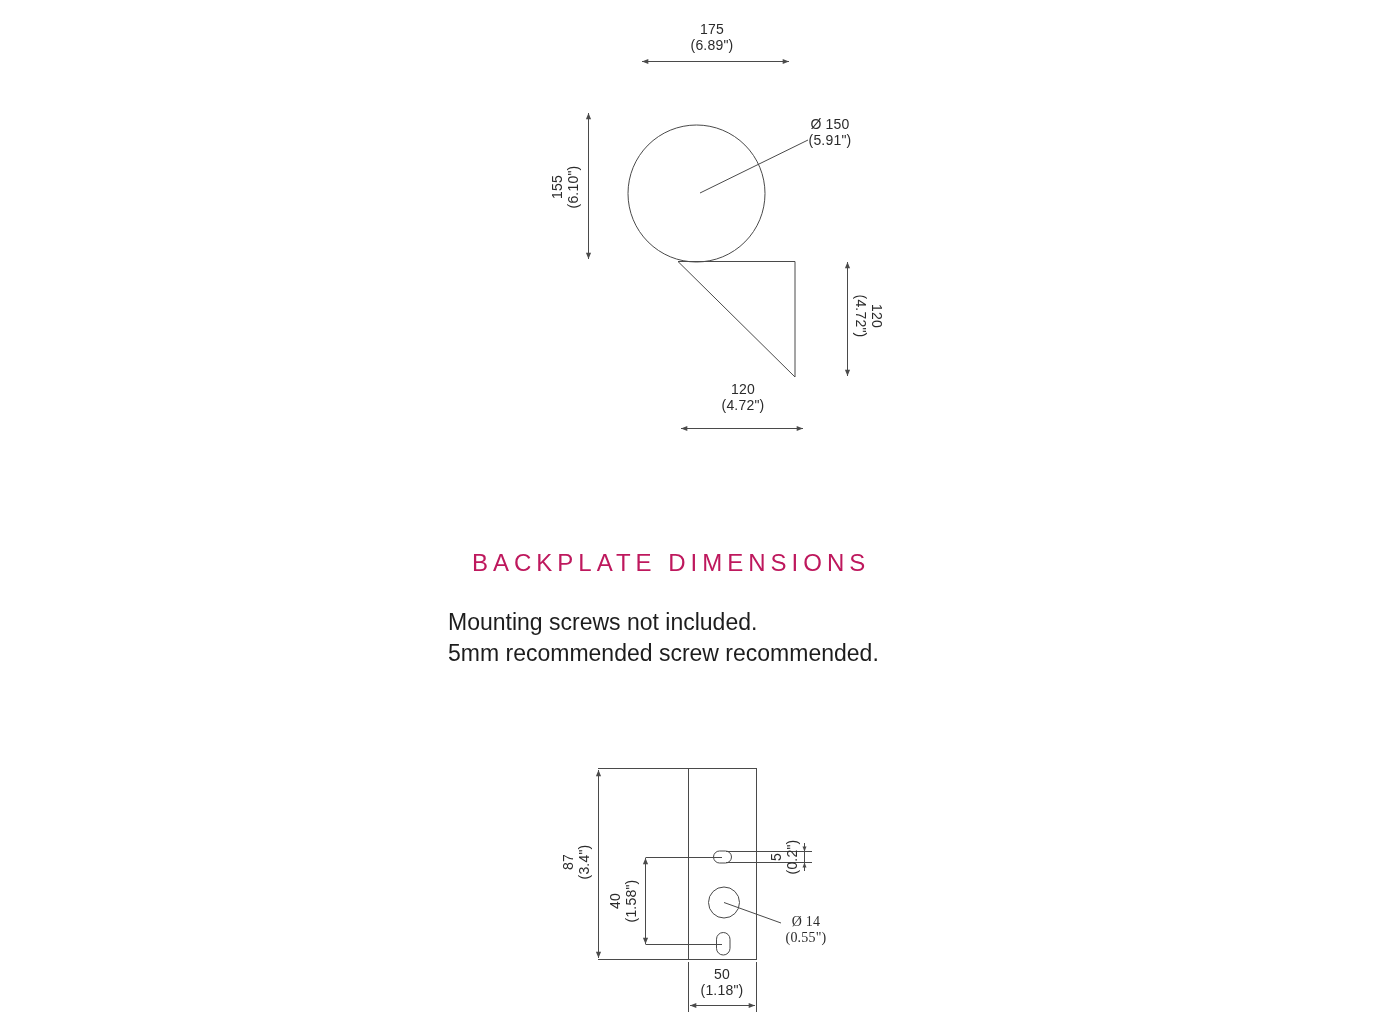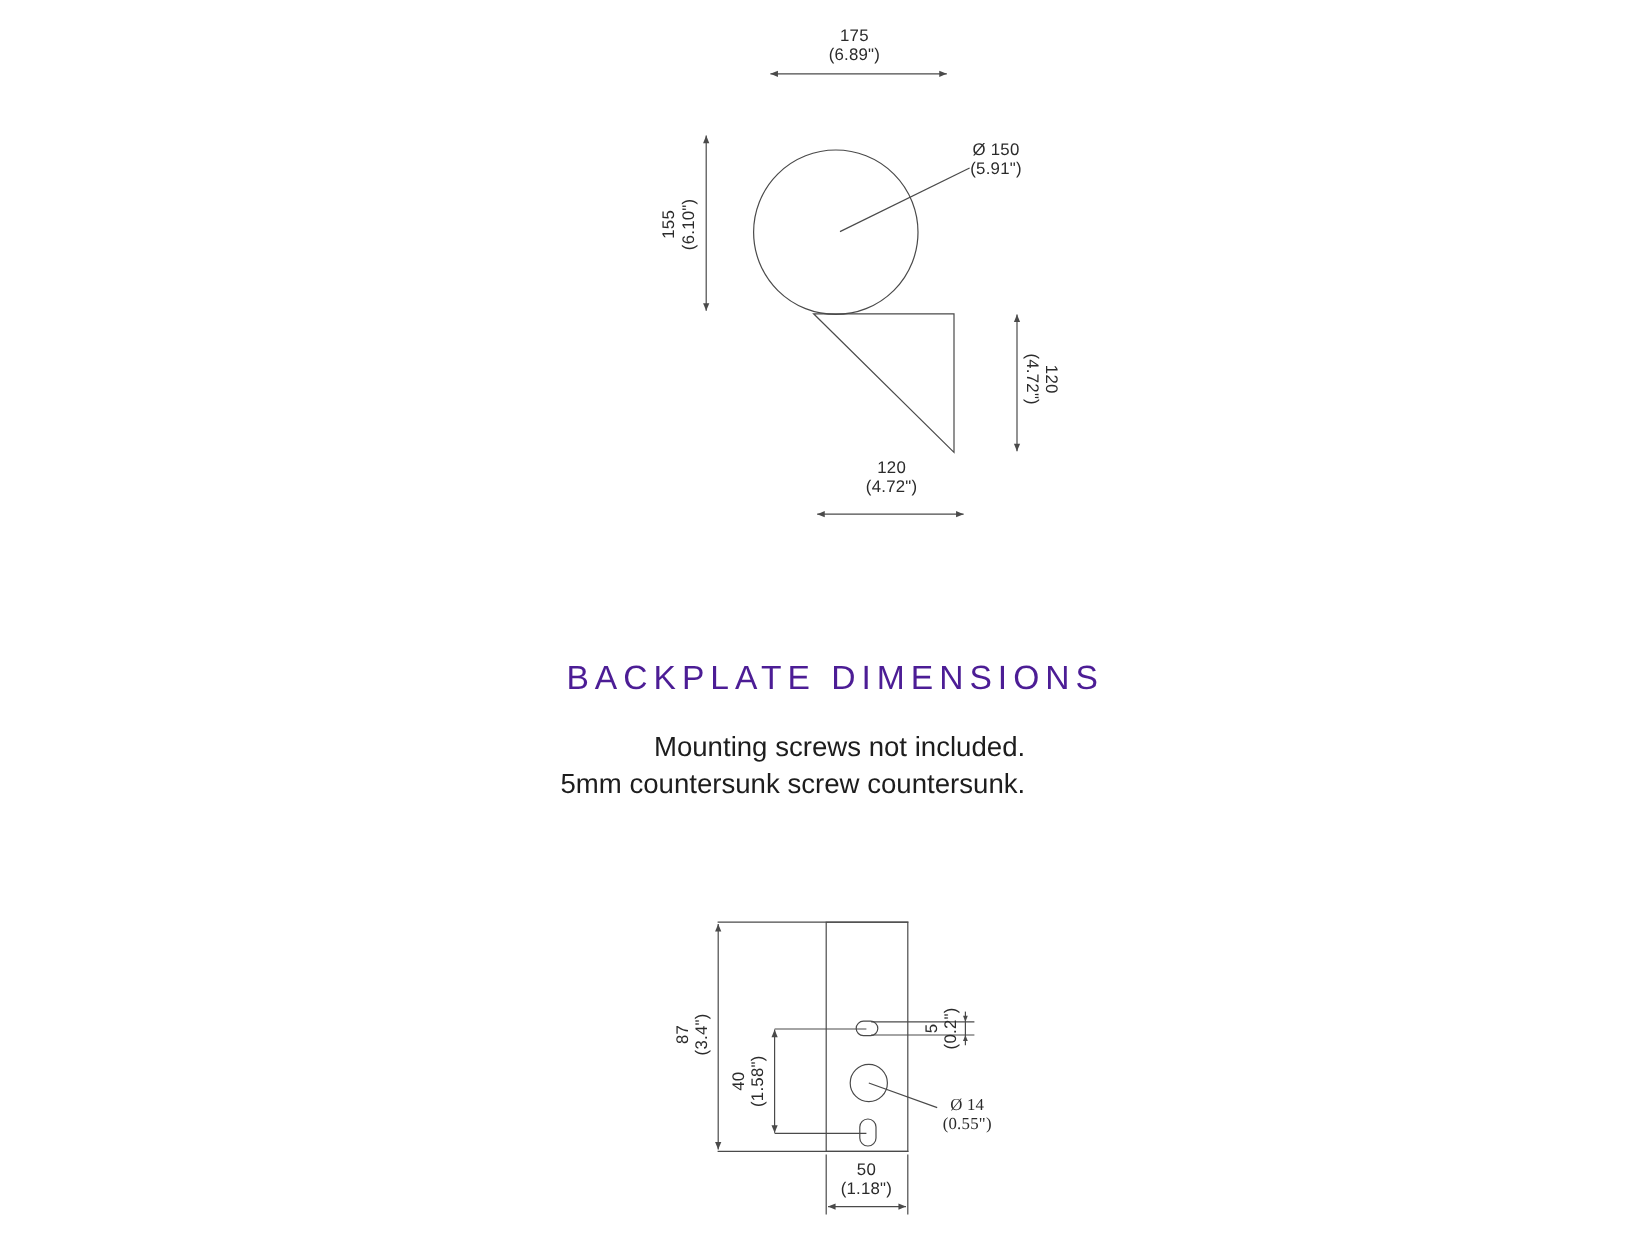--- a/index.html
+++ b/index.html
@@ -31,36 +31,35 @@
     white-space: nowrap;
     letter-spacing: 0.2px;
     transform: translate(-50%, -50%);
   }
   .dim-label.rot-ccw { transform: translate(-50%, -50%) rotate(-90deg); }
   .dim-label.rot-cw  { transform: translate(-50%, -50%) rotate(90deg); }
   .section-heading {
     position: absolute;
     left: 472px;
     top: 549px;
-    font-size: 28px;
+    font-size: 24px;
     letter-spacing: 5px;
-    color: #4c1d95;
+    color: #be185d;
     font-weight: 400;
     white-space: nowrap;
   }
   .section-note {
     position: absolute;
-    left: 467px;
+    left: 448px;
     top: 607px;
     font-size: 23px;
     line-height: 31px;
     color: #1d1d1d;
     font-weight: 400;
     white-space: nowrap;
-    text-align: right;
   }
 </style>
 </head>
 <body>
 
 <div class="canvas">
 
   <svg class="drawing-svg" viewBox="0 0 1376 1032" xmlns="http://www.w3.org/2000/svg">
     <defs>
       <marker id="ah-end" viewBox="0 0 10 10" refX="9" refY="5" markerWidth="9" markerHeight="7" markerUnits="userSpaceOnUse" orient="auto">
@@ -158,21 +157,21 @@
   </div>
 
   <div class="dim-label" style="left:743px; top:397px;">
     <div>120</div>
     <div>(4.72")</div>
   </div>
 
   <div class="section-heading">BACKPLATE DIMENSIONS</div>
   <div class="section-note">
     <div>Mounting screws not included.</div>
-    <div>5mm countersunk screw countersunk.</div>
+    <div>5mm recommended screw recommended.</div>
   </div>
 
   <div class="dim-label rot-ccw" style="left:576px; top:862px;">
     <div>87</div>
     <div>(3.4")</div>
   </div>
 
   <div class="dim-label rot-ccw" style="left:623px; top:901px;">
     <div>40</div>
     <div>(1.58")</div>

